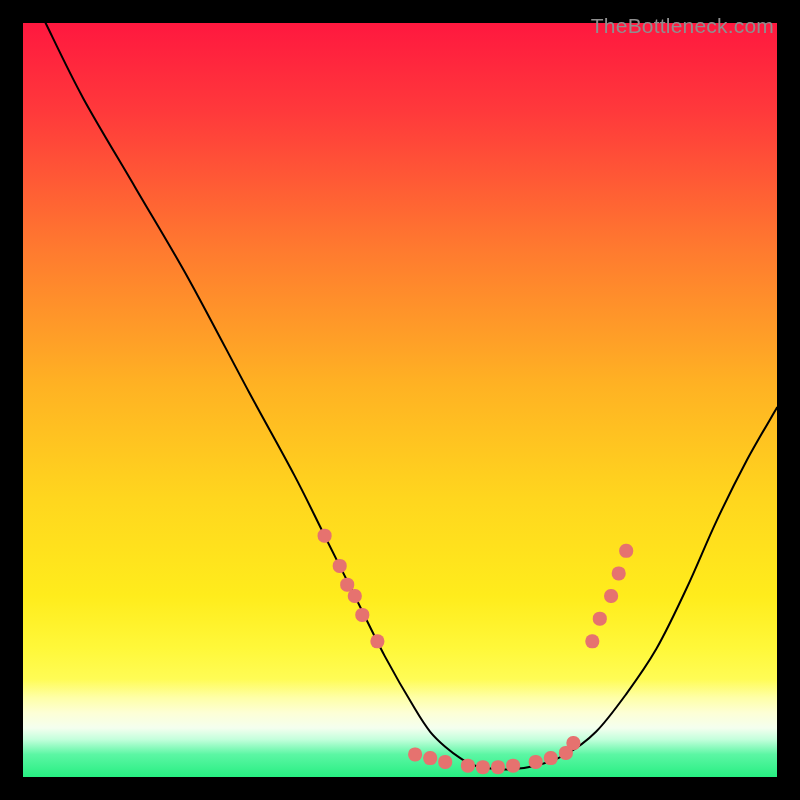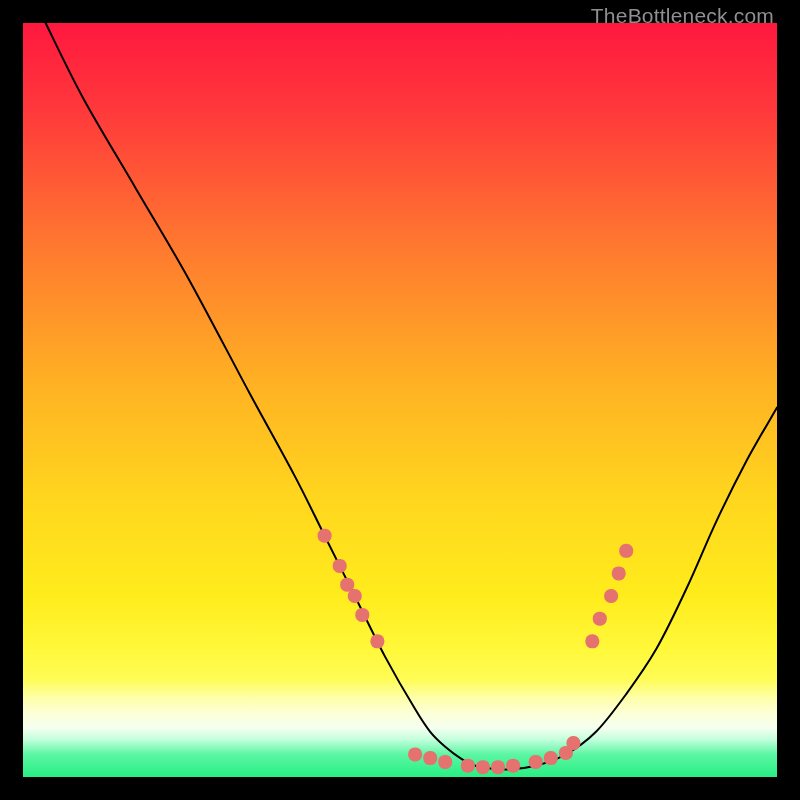--- a/index.html
+++ b/index.html
@@ -21,21 +21,21 @@
   }
   .plot-bg {
     position: absolute;
     left: 0;
     top: 0;
     width: 754px;
     height: 754px;
   }
   .watermark {
     position: absolute;
-    top: 4px;
+    top: 14px;
     right: 26px;
     color: #8f8f8f;
     font-size: 21px;
     font-weight: 400;
     letter-spacing: 0.2px;
     font-family: Arial, Helvetica, sans-serif;
   }
   svg.curve {
     position: absolute;
     left: 0;

